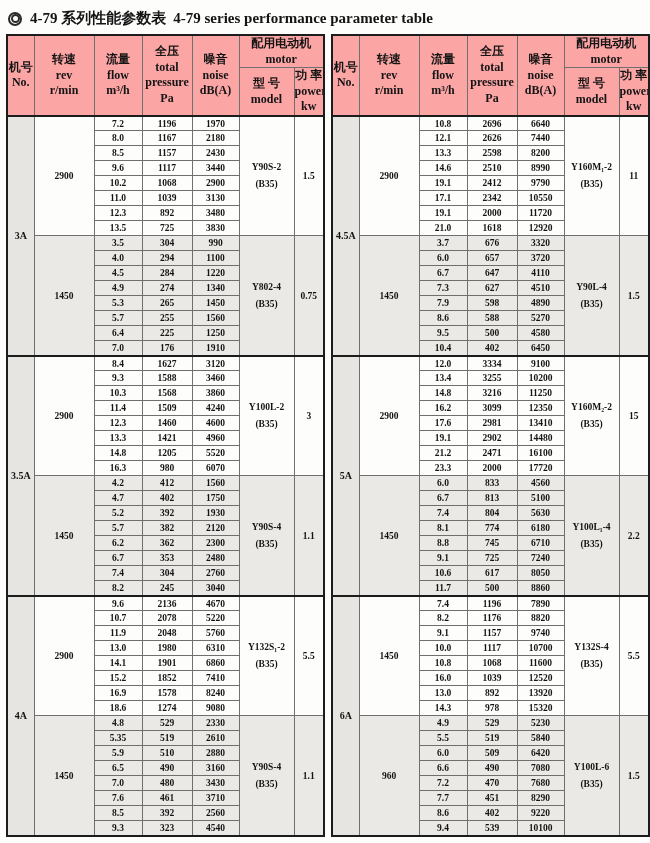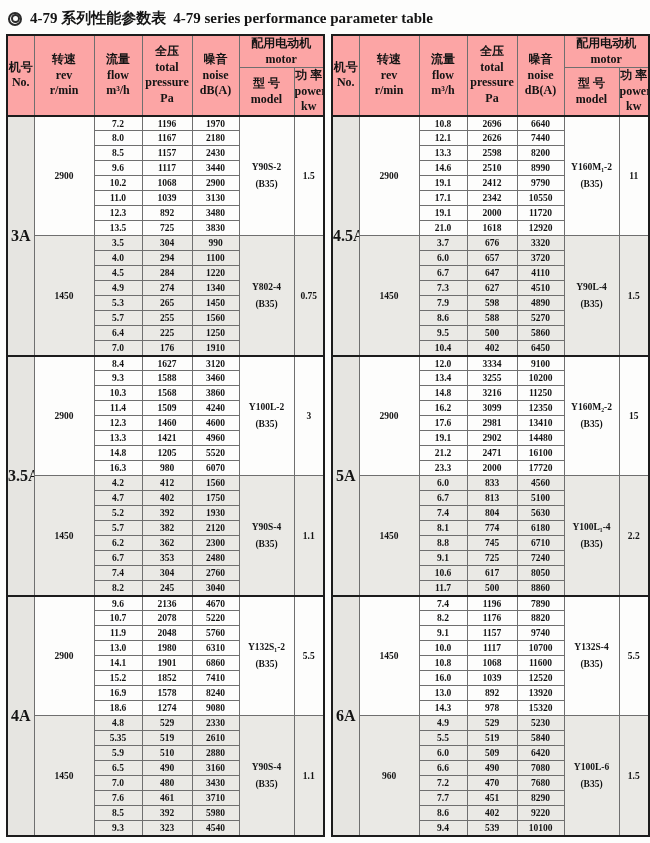--- a/index.html
+++ b/index.html
@@ -16,21 +16,21 @@
   .title-en{margin-left:7px;font-family:Liberation Serif, serif;}
   .tables-wrap{display:flex;gap:6px;padding:0 6px;}
   table{border-collapse:collapse;table-layout:fixed;width:319px;border:2px solid #1c1c1c;}
   th,td{border:1px solid #6f6f6f;text-align:center;vertical-align:middle;
     font-weight:bold;padding:0;overflow:hidden;}
   thead th{background:#fca5a5;font-size:12px;line-height:1.3;white-space:pre-line;}
   tr.hdr-top{height:30px;}
   tr.hdr-bot{height:46px;}
   td{font-size:9.5px;}
   tbody tr{height:15px;}
-  .no-cell{background:#e6e5e1;font-size:16px;}
+  .no-cell{background:#e6e5e1;font-size:10px;}
   tr.shaded td{background:#eae9e5;}
   tr.group-start td{border-top:2px solid #1c1c1c;}
   .model-cell div{line-height:1.8;}
 </style>
 </head>
 <body>
 
 <div class="title-bar">
   <span class="bullseye"></span>
   <span class="title-text"><span>4-79 系列性能参数表</span><span class="title-en">4-79 series performance parameter table</span></span>
@@ -342,21 +342,21 @@
           <td class="val-cell">3430</td>
         </tr>
         <tr class="shaded">
           <td class="val-cell">7.6</td>
           <td class="val-cell">461</td>
           <td class="val-cell">3710</td>
         </tr>
         <tr class="shaded">
           <td class="val-cell">8.5</td>
           <td class="val-cell">392</td>
-          <td class="val-cell">5980</td>
+          <td class="val-cell">2560</td>
         </tr>
         <tr class="shaded">
           <td class="val-cell">9.3</td>
           <td class="val-cell">323</td>
           <td class="val-cell">4540</td>
         </tr>
       </tbody>
   </table>
 
   <table>
@@ -477,21 +477,21 @@
           <td class="val-cell">4890</td>
         </tr>
         <tr class="shaded">
           <td class="val-cell">8.6</td>
           <td class="val-cell">588</td>
           <td class="val-cell">5270</td>
         </tr>
         <tr class="shaded">
           <td class="val-cell">9.5</td>
           <td class="val-cell">500</td>
-          <td class="val-cell">5860</td>
+          <td class="val-cell">4580</td>
         </tr>
         <tr class="shaded">
           <td class="val-cell">10.4</td>
           <td class="val-cell">402</td>
           <td class="val-cell">6450</td>
         </tr>
         <tr class=" group-start">
           <td class="no-cell" rowspan="16">5A</td>
           <td class="rev-cell" rowspan="8">2900</td>
           <td class="val-cell">12.0</td>

